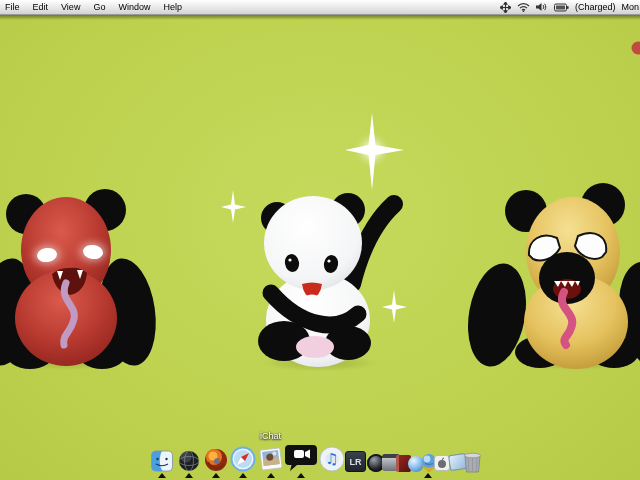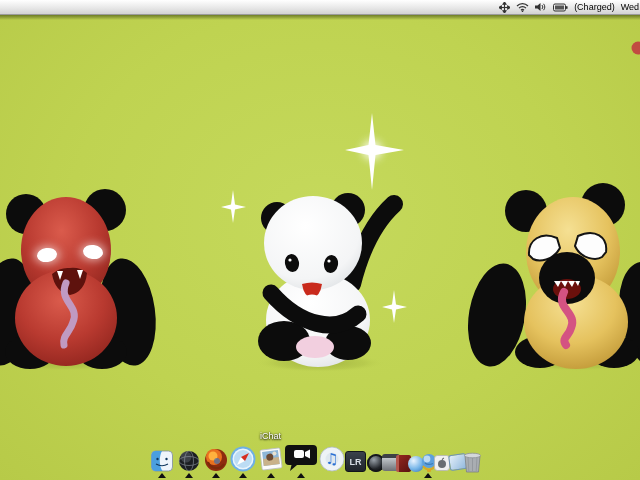--- a/index.html
+++ b/index.html
@@ -137,20 +137,28 @@
     <ellipse cx="372" cy="150" rx="10" ry="10" opacity=".8" filter="url(#soft4)"></ellipse>
     <path d="M372,113 L375.5,145 L404,150 L375.5,155 L372,190 L368.5,155 L345,150 L368.5,145 Z"></path>
     <path d="M233,190 L235,204.5 L246,207 L235,209.5 L233,223 L231,209.5 L221,207 L231,204.5 Z"></path>
     <path d="M394,290 L396,304.5 L407,307 L396,309.5 L394,323 L392,309.5 L382,307 L392,304.5 Z"></path>
   </g>
 
   <circle cx="638" cy="48" r="6.5" fill="#c14b41"></circle>
 </svg>
 
 <div class="menubar">
+  <div class="menus">
+    <span>File</span>
+    <span>Edit</span>
+    <span>View</span>
+    <span>Go</span>
+    <span>Window</span>
+    <span>Help</span>
+  </div>
   <div class="status">
     <span>
       <svg width="11" height="11" viewBox="0 0 11 11">
         <g stroke="#333" stroke-width="1.1" fill="#333">
           <line x1="5.5" y1="2" x2="5.5" y2="9"></line>
             <line x1="2" y1="5.5" x2="9" y2="5.5"></line>
           <path d="M5.5,0 L7,2.3 L4,2.3 Z"></path>
             <path d="M5.5,11 L7,8.7 L4,8.7 Z"></path>
           <path d="M0,5.5 L2.3,4 L2.3,7 Z"></path>
             <path d="M11,5.5 L8.7,4 L8.7,7 Z"></path>
@@ -175,21 +183,21 @@
       </svg>
     </span>
     <span>
       <svg width="15" height="9" viewBox="0 0 15 9">
         <rect x="0.5" y="1" width="12" height="7" rx="1.5" fill="none" stroke="#333" stroke-width="1"></rect>
         <rect x="13" y="3" width="1.6" height="3" rx="0.8" fill="#333"></rect>
         <rect x="2" y="2.5" width="9" height="4" fill="#555"></rect>
       </svg>
     </span>
     <span class="txt">(Charged)</span>
-    <span class="txt">Wed</span>
+    <span class="txt">Mon</span>
   </div>
 </div>
 <div class="mb-shadow"></div>
 
 <div class="dock">
   <span class="tooltip">iChat</span>
 
   <div class="dock-item" style="left:151px;top:22px;">
     <svg width="22" height="22" viewBox="0 0 22 22">
       <rect x="0.5" y="1" width="21" height="20" rx="4" fill="#eef4fb" stroke="#7d8da0" stroke-width="0.8"></rect>

